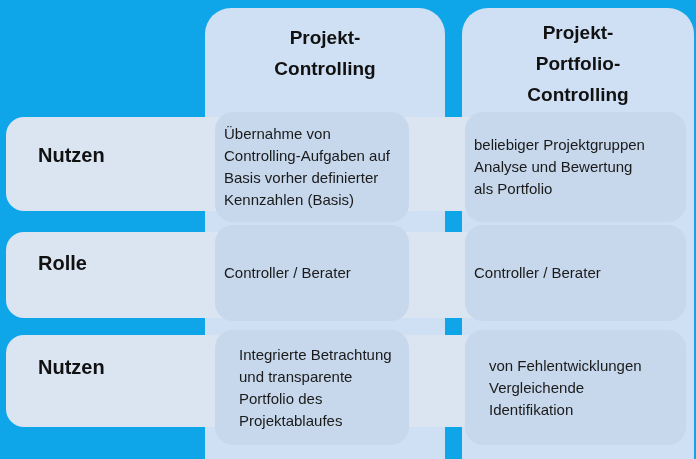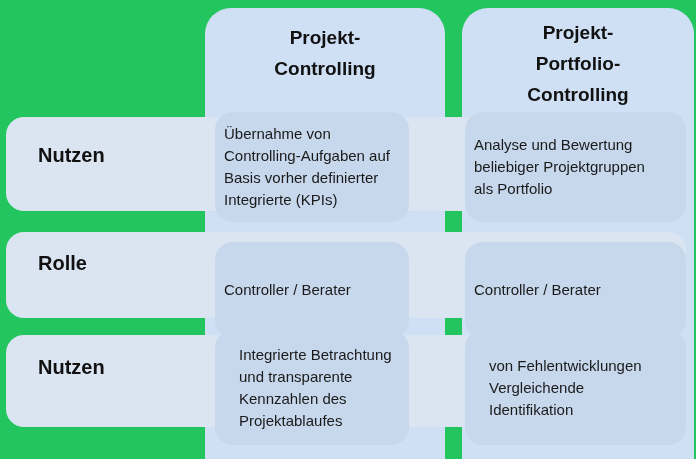--- a/index.html
+++ b/index.html
@@ -6,21 +6,21 @@
     margin: 0;
     padding: 0;
     background: #ffffff;
     font-family: "Liberation Sans", "DejaVu Sans", sans-serif;
   }
   .canvas {
     position: relative;
     width: 696px;
     height: 459px;
     overflow: hidden;
-    background: #22c55e;
+    background: #0ea5e9;
   }
   
   .col {
     position: absolute;
     top: 8px;
     height: 478px;
     border-radius: 26px;
     background: var(--column-fill, #cfdff4);
   }
   .col-1 { left: 205px; width: 240px; }
@@ -47,21 +47,21 @@
     align-items: flex-start;
     padding: 0 6px 0 9px;
     box-sizing: border-box;
     color: var(--body-text, #1a1a1a);
     font-size: 15px;
     line-height: 22px;
   }
   .cell.c1 { left: 215px; width: 194px; }
   .cell.c2 { left: 465px; width: 221px; }
   .cell.r1 { top: 112px; height: 110px; }
-  .cell.r2 { top: 242px; height: 96px; }
+  .cell.r2 { top: 225px; height: 96px; }
   .cell.r3 { top: 330px; height: 115px; padding-left: 24px; }
   
   .col-header {
     position: absolute;
     text-align: center;
     font-weight: bold;
     font-size: 19px;
     line-height: 31px;
     color: var(--heading-text, #111111);
   }
@@ -104,37 +104,37 @@
   </div>
 
   <div class="row-label l1">Nutzen</div>
   <div class="row-label l2">Rolle</div>
   <div class="row-label l3">Nutzen</div>
 
   <div class="cell r1 c1">
     <span class="line">Übernahme von</span>
     <span class="line">Controlling-Aufgaben auf</span>
     <span class="line">Basis vorher definierter</span>
-    <span class="line">Integrierte (KPIs)</span>
+    <span class="line">Kennzahlen (Basis)</span>
   </div>
   <div class="cell r1 c2">
+    <span class="line">beliebiger Projektgruppen</span>
     <span class="line">Analyse und Bewertung</span>
-    <span class="line">beliebiger Projektgruppen</span>
     <span class="line">als Portfolio</span>
   </div>
   <div class="cell r2 c1">
     <span class="line">Controller / Berater</span>
   </div>
   <div class="cell r2 c2">
     <span class="line">Controller / Berater</span>
   </div>
   <div class="cell r3 c1">
     <span class="line">Integrierte Betrachtung</span>
     <span class="line">und transparente</span>
-    <span class="line">Kennzahlen des</span>
+    <span class="line">Portfolio des</span>
     <span class="line">Projektablaufes</span>
   </div>
   <div class="cell r3 c2">
     <span class="line">von Fehlentwicklungen</span>
     <span class="line">Vergleichende</span>
     <span class="line">Identifikation</span>
   </div>
 
 </div>
 

